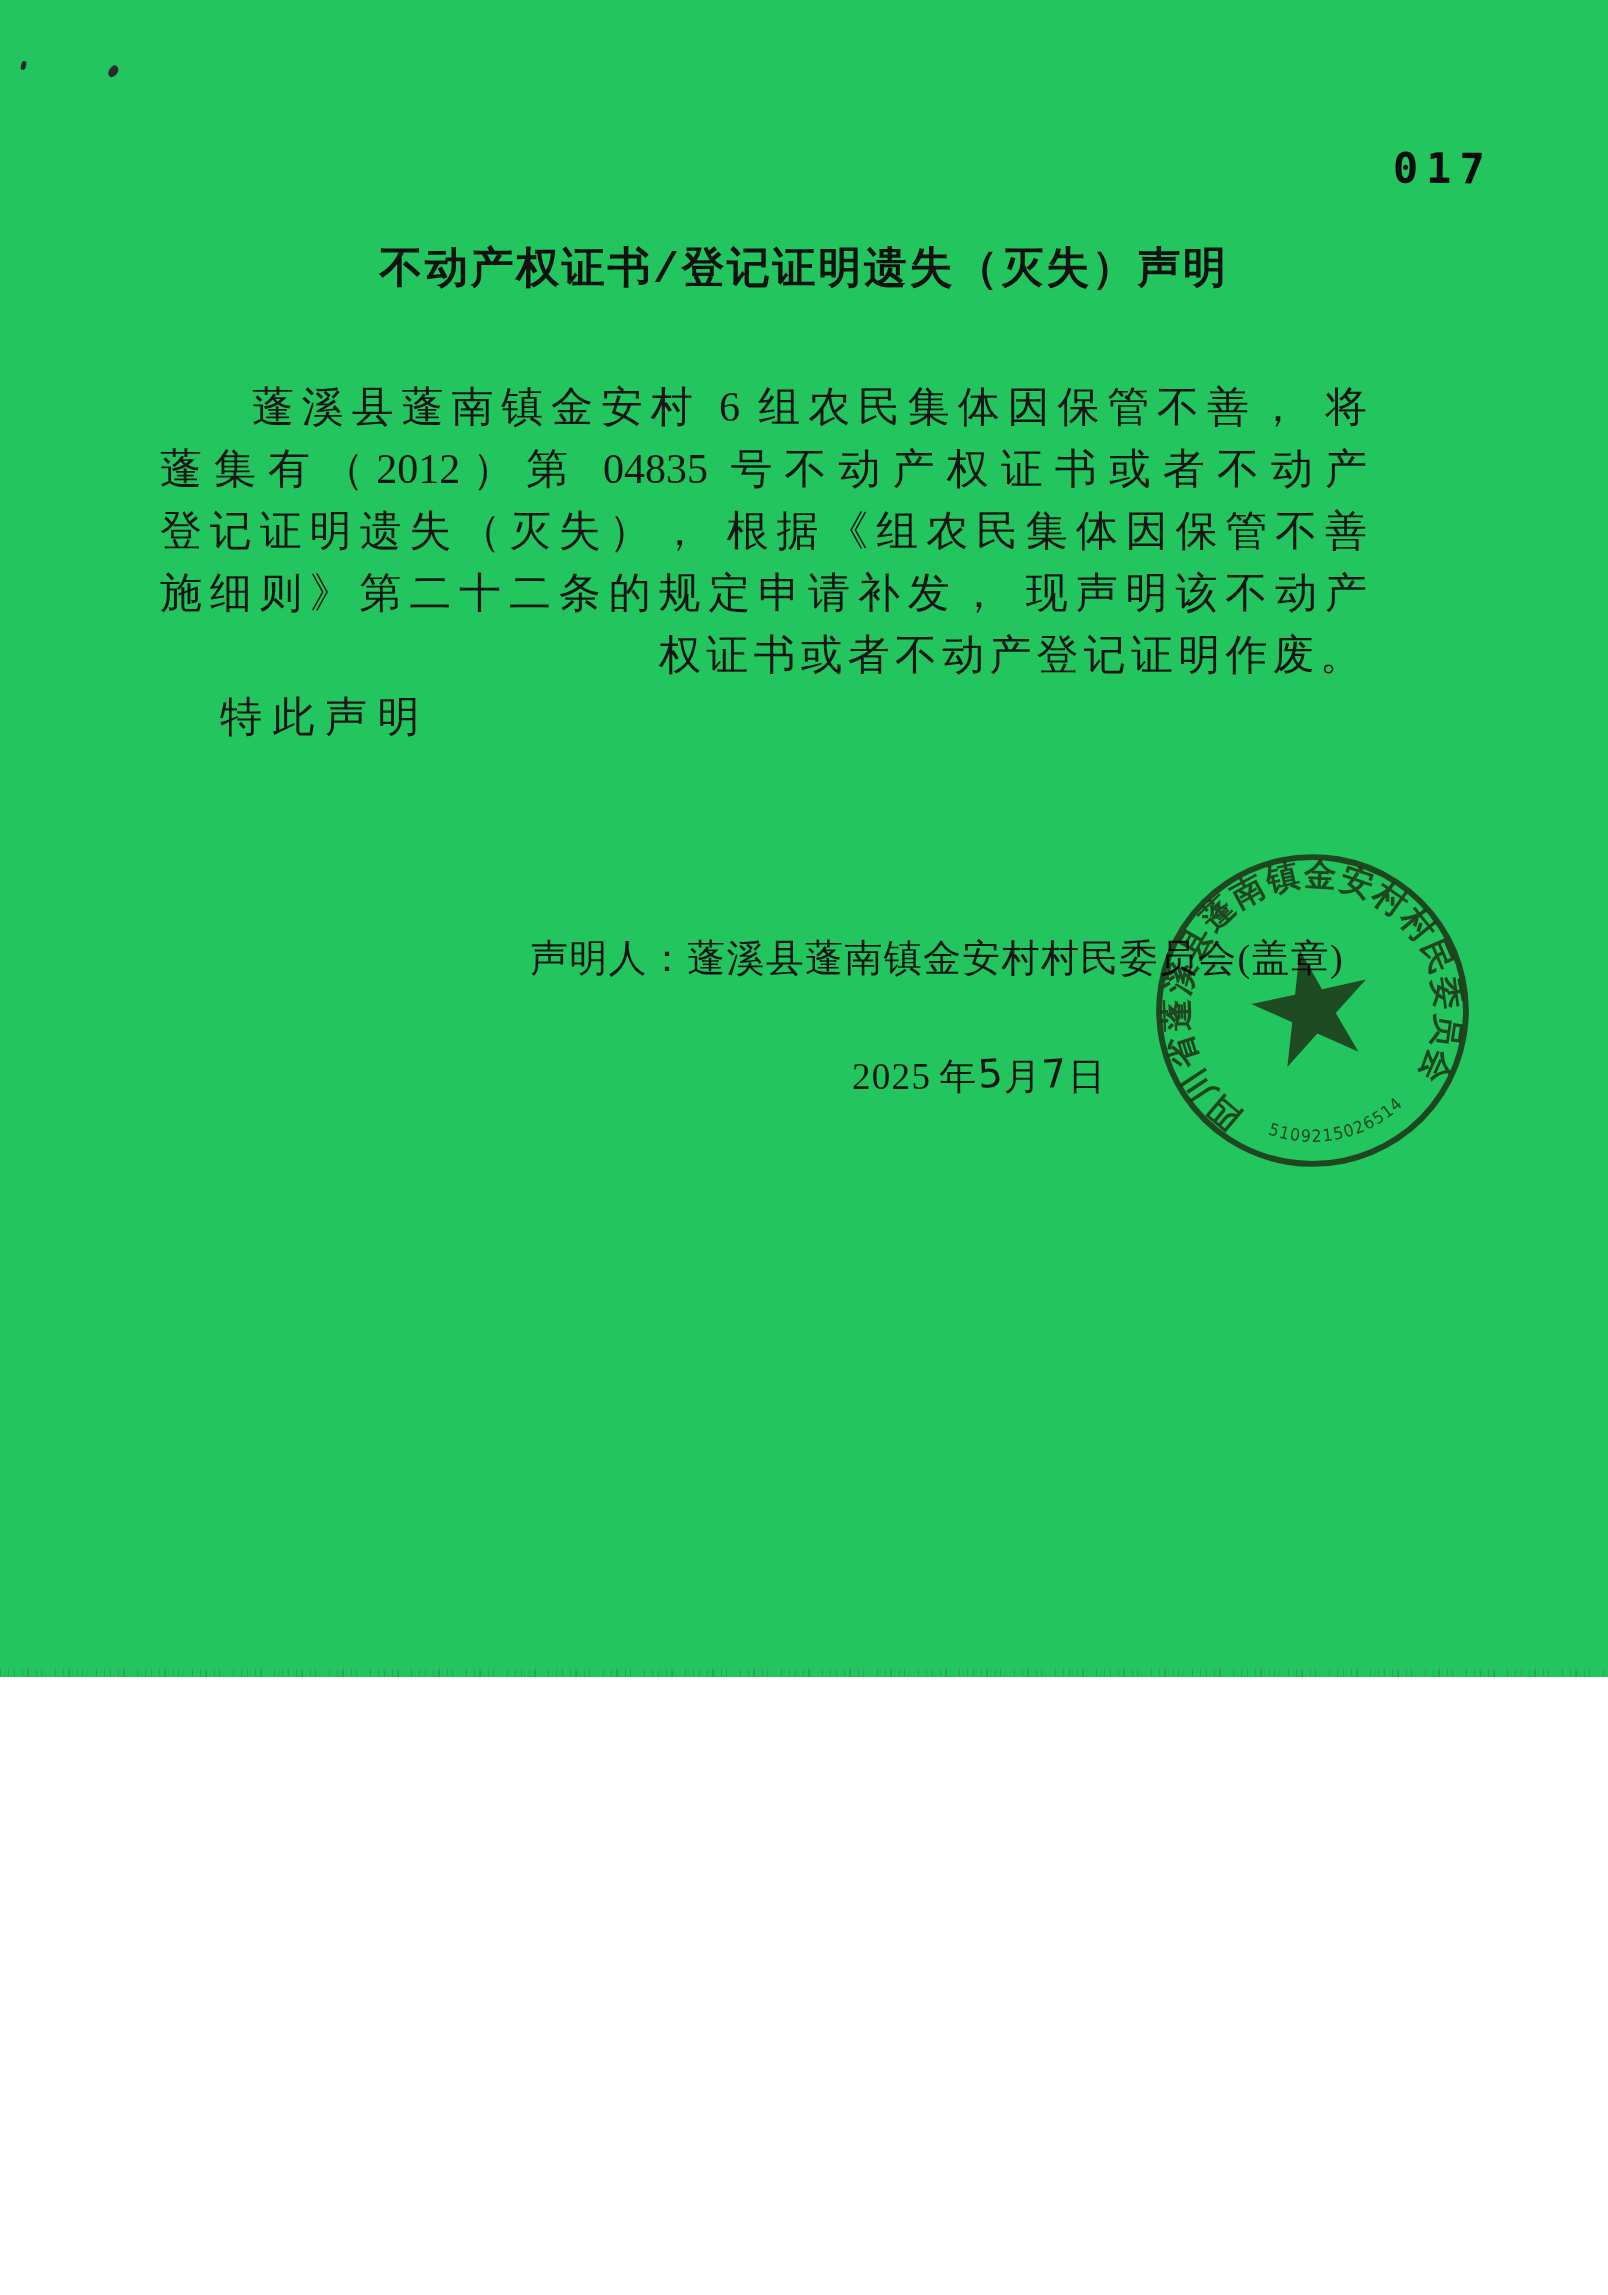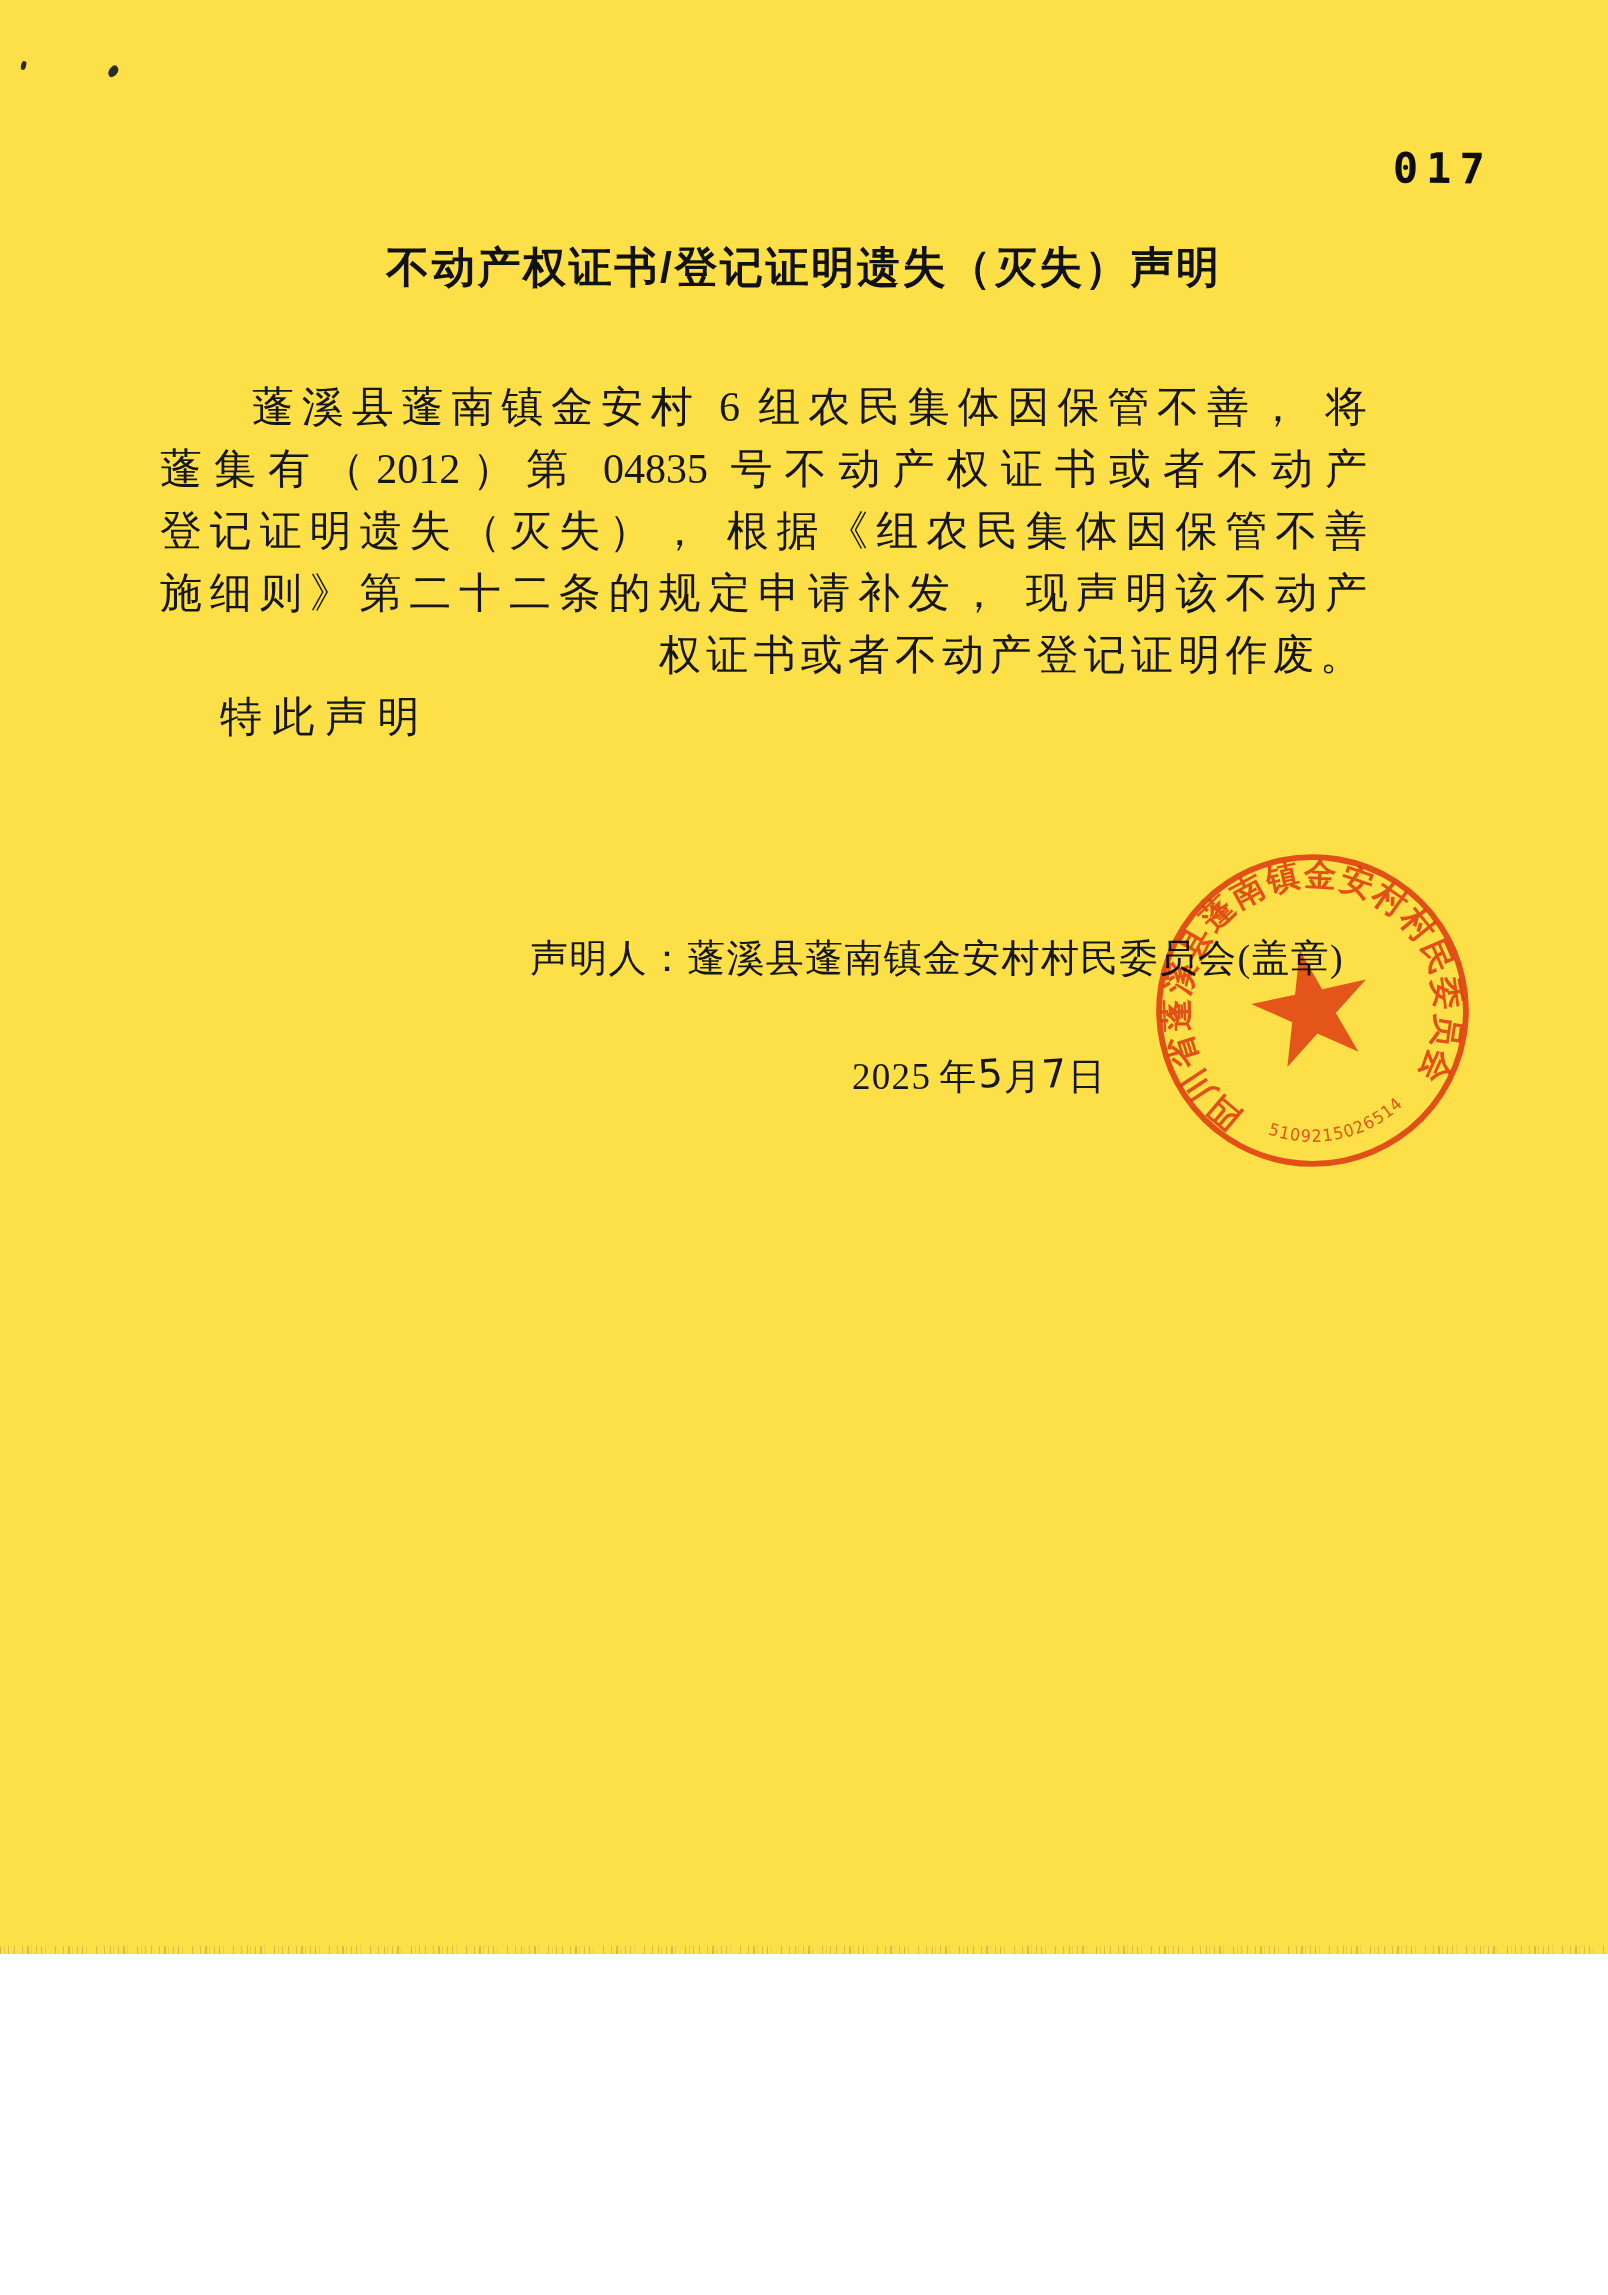--- a/index.html
+++ b/index.html
@@ -1,20 +1,20 @@
 <!DOCTYPE html>
 <html style="font-size:10.5px"><head>
 <meta charset="utf-8">
 <style>
   html, body { margin: 0; padding: 0; background: #ffffff; }
   .page {
     position: relative;
     width: 1608px;
-    height: 1954px;
-    background: #fde047;
+    height: 1677px;
+    background: #22c55e;
     overflow: hidden;
     font-family: "Liberation Serif", serif;
     color: #161616;
   }
 
   
   .speck { position: absolute; background: #2a2a2a; }
   .speck-1 { left: 21px; top: 61px; width: 4.6px; height: 9.2px; border-radius: 60% 40% 50% 60%; transform: rotate(14deg); }
   .speck-2 { left: 107px; top: 67px; width: 11.8px; height: 8.5px; border-radius: 70% 30% 60% 40%; transform: rotate(-38deg); }
 
@@ -27,21 +27,21 @@
     font-weight: bold;
     font-size: 42px;
     letter-spacing: 7.9px;
     color: #0d0d0d;
     transform: rotate(0.6deg);
   }
 
   .title {
     margin: 239px 0 0 0;
     text-align: center;
-    font-family: Liberation Sans, sans-serif;
+    font-family: Liberation Mono, monospace;
     font-weight: 700;
     font-size: 43px;
     letter-spacing: 2.6px;
     color: #111;
   }
 
   .body-text {
     margin: 79px 241px 0 160px; 
     font-size: 42px;
     line-height: 62px;

